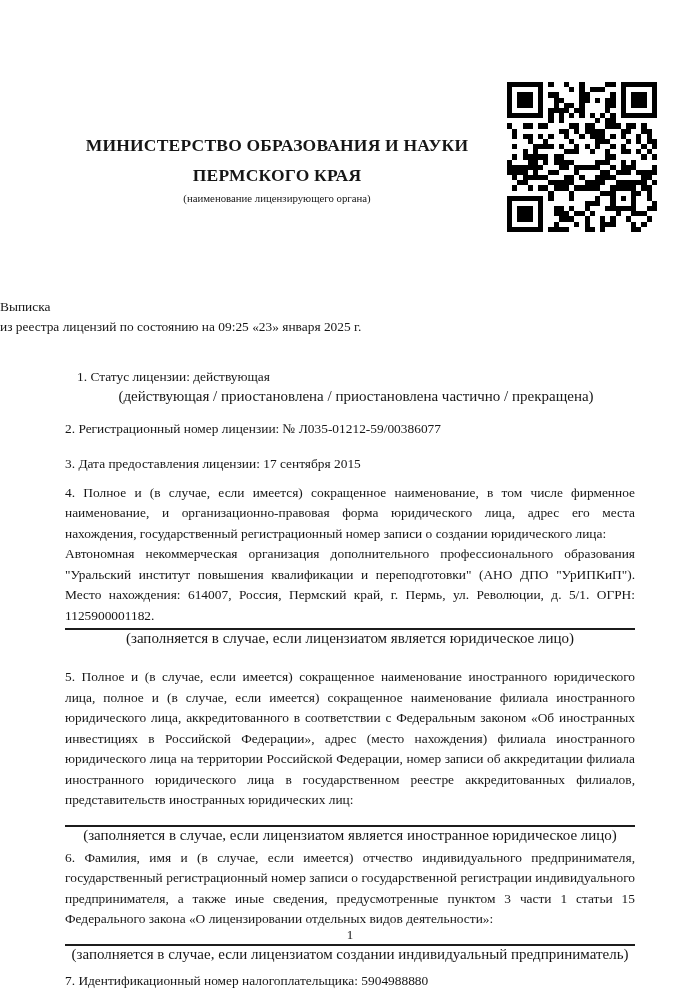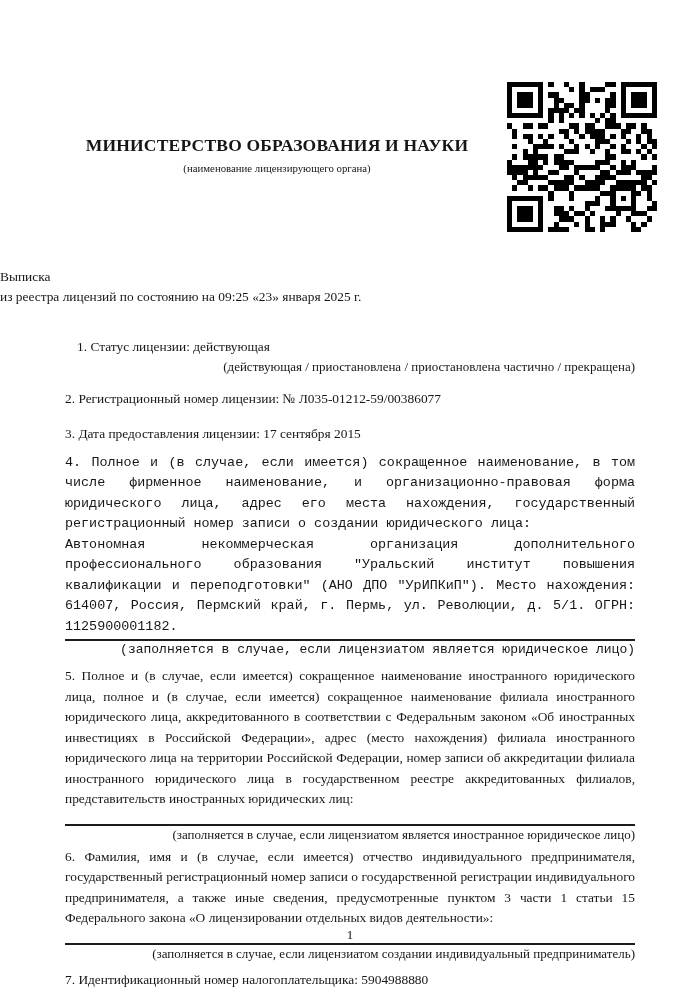--- a/index.html
+++ b/index.html
@@ -12,27 +12,27 @@
   .qr{position:absolute;top:82px;right:43px;width:150px;height:150px;}
   .qr svg{width:100%;height:100%;display:block;}
   .ministry{padding-top:130px;margin-left:42px;width:470px;text-align:center;}
   .ministry-name{font-weight:bold;font-size:17.5px;line-height:30px;letter-spacing:0.2px;}
   .ministry-caption{font-size:10.8px;line-height:14px;margin-top:1px;}
   .title-block{margin-top:92px;text-align:left;font-size:13.4px;line-height:20px;}
   .doc-title{}
   .doc-subtitle{}
   .content{margin:30px 65px 0 65px;font-size:13.4px;line-height:20.5px;}
   .para{text-align:justify;}
-  .caption{font-size:13px;line-height:13px;text-align:right;margin-top:2px;}
+  .caption{font-size:15px;line-height:13px;text-align:center;margin-top:2px;}
   .rule{border-top:2px solid #1c1c1c;height:0;margin-top:2px;}
   .blank{height:12px;}
   .item1{margin-bottom:16px;margin-left:12px;}
   .item2{margin-bottom:15px;}
   .item3{margin-bottom:8px;}
-  .item4{margin-bottom:10px;font-family:Liberation Mono, monospace;}
+  .item4{margin-bottom:22px;}
   .item5{margin-bottom:6px;}
   .item6{margin-bottom:10px;}
   .item7{margin-bottom:6px;}
   .page-number{position:absolute;bottom:47px;left:0;width:100%;text-align:center;font-size:13px;}
 </style>
 </head>
 <body>
 
 <div class="page">
 
@@ -440,20 +440,21 @@
           <rect x="16" y="28" width="1" height="1"></rect>
           <rect x="18" y="28" width="1" height="1"></rect>
           <rect x="24" y="28" width="1" height="1"></rect>
           <rect x="25" y="28" width="1" height="1"></rect>
         </g>
       </svg>
   </div>
 
   <div class="ministry">
     <div class="ministry-name">МИНИСТЕРСТВО ОБРАЗОВАНИЯ И НАУКИ</div>
+    <div class="ministry-name">ПЕРМСКОГО КРАЯ</div>
     <div class="ministry-caption">(наименование лицензирующего органа)</div>
   </div>
 
   <div class="title-block">
     <div class="doc-title">Выписка</div>
     <div class="doc-subtitle">из реестра лицензий по состоянию на 09:25 «23» января 2025 г.</div>
   </div>
 
   <div class="content">
 

